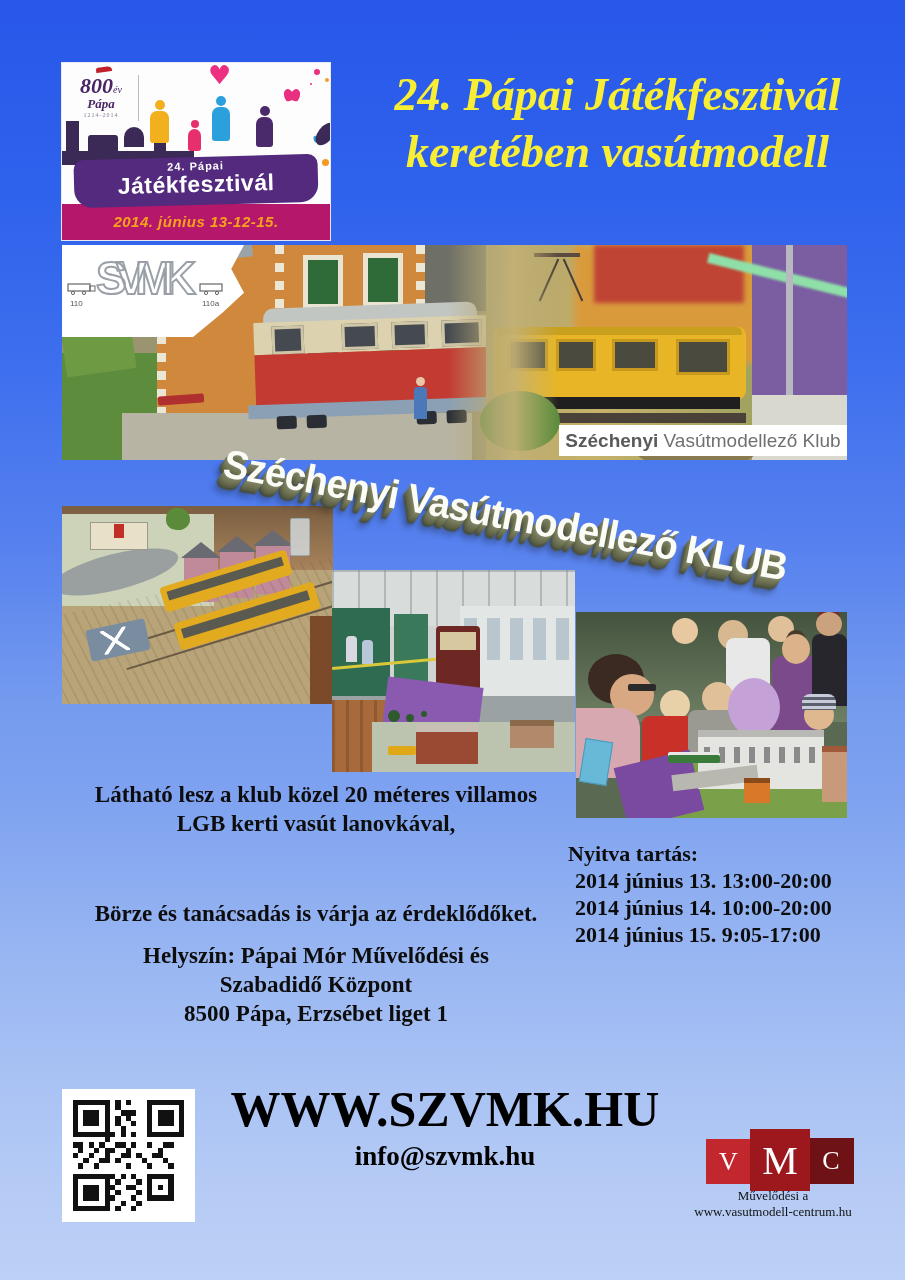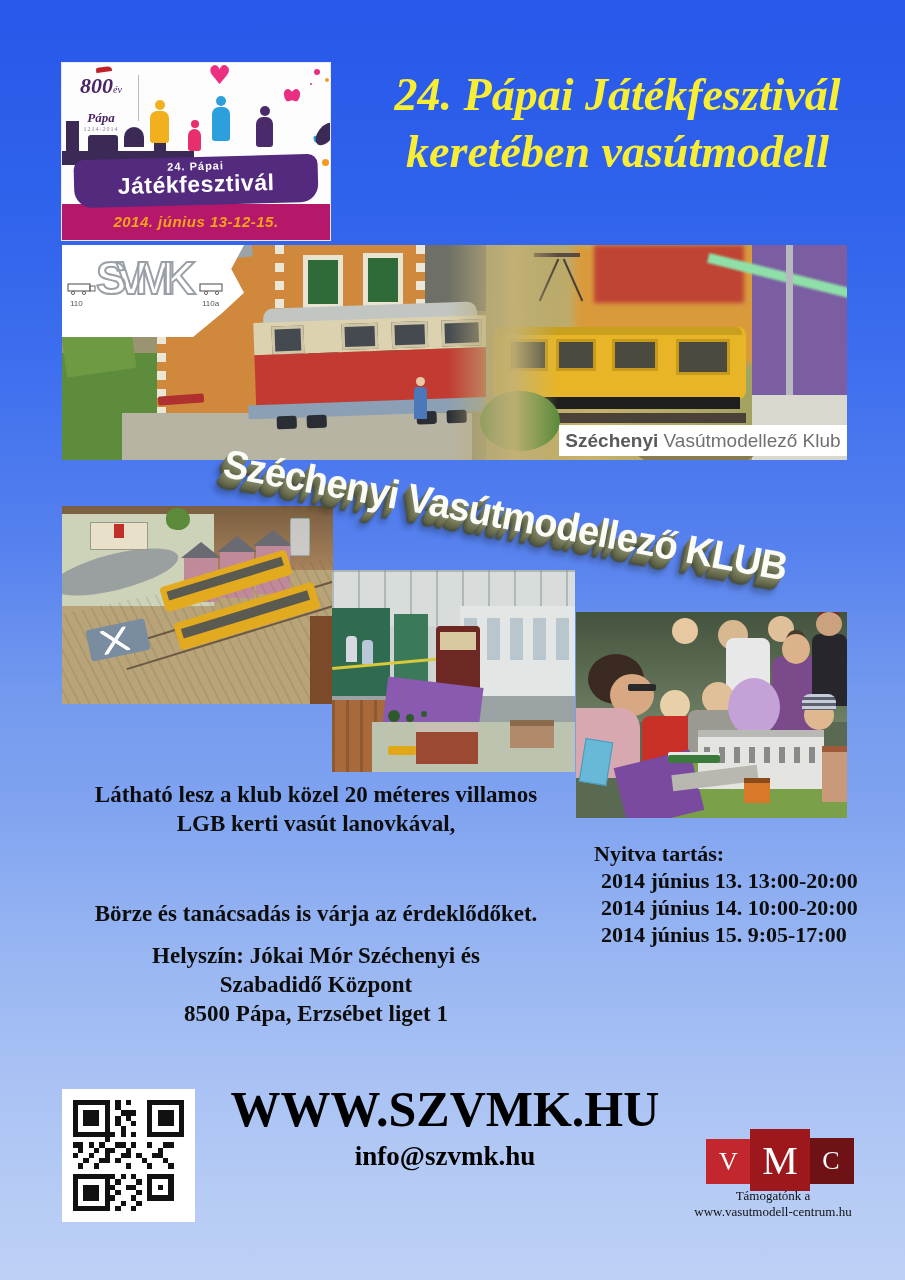--- a/index.html
+++ b/index.html
@@ -13,21 +13,21 @@
   
   .flogo{left:62px;top:63px;width:268px;height:177px;background:#fdfdfd;overflow:hidden;box-shadow:0 0 0 1px #e8e8f4;}
   .fl-strip{left:0;bottom:0;width:100%;height:36px;}
   .fl-date{width:100%;text-align:center;font-family:"Liberation Sans",sans-serif;font-weight:bold;font-style:italic;font-size:15px;line-height:36px;color:#f6a21b;letter-spacing:.5px;}
   .fl-banner{left:12px;top:94px;width:244px;height:48px;background:#532a7d;border-radius:10px 10px 18px 18px;transform:rotate(-1.5deg);z-index:3;text-align:center;color:#fff;font-family:"Liberation Sans",sans-serif;}
   .fl-banner-small{display:block;font-size:11px;font-weight:bold;margin-top:3px;letter-spacing:1px;}
   .fl-banner-big{display:block;font-size:23px;font-weight:bold;letter-spacing:.5px;margin-top:-1px;}
   .fl-800{left:8px;top:12px;width:62px;text-align:center;color:#4a2464;line-height:1;}
   .fl-800-num{font-size:22px;font-style:italic;font-weight:bold;}
   .fl-800-ev{font-size:10px;font-style:italic;}
-  .fl-800-city{display:block;font-size:13px;font-style:italic;font-weight:bold;margin-top:14px;}
+  .fl-800-city{display:block;font-size:13px;font-style:italic;font-weight:bold;margin-top:0;}
   .fl-800-years{display:block;font-size:6px;color:#8a7a96;margin-top:2px;letter-spacing:1px;}
   .fl-bird{left:34px;top:4px;width:16px;height:5px;background:#c0202a;border-radius:3px 6px 1px 1px;transform:rotate(-8deg);}
   .fl-divider{left:76px;top:12px;width:1px;height:46px;background:#bbb;}
   .fl-sky{background:#3a2a55;}
   .person{border-radius:7px 7px 3px 3px;}
   .person .head{position:absolute;left:50%;top:-11px;transform:translateX(-50%);width:10px;height:10px;border-radius:50%;background:inherit;}
   .bfly{width:16px;height:12px;}
   .bfly i{position:absolute;width:9px;height:12px;border-radius:60% 60% 40% 40%;background:#e82f80;}
   .bfly i:first-child{left:0;transform:rotate(-18deg);}
   .bfly i:last-child{right:0;transform:rotate(18deg);}
@@ -84,21 +84,21 @@
   .pB-drape,.pC-drape{background:#8a5ab0;}
   .pC-drape{background:#7a4aa0;}
   .headc{border-radius:50%;}
   .pC-bldg{background:#e4e4e0;}
   .pC-win{background-image:repeating-linear-gradient(90deg,#8a8a8a 0 6px,rgba(0,0,0,0) 6px 15px);}
 
   
   .p1{left:60px;top:780px;width:512px;text-align:center;font-weight:bold;font-size:23px;line-height:29px;color:#0d0d0d;z-index:5;}
   .p2{left:60px;top:901px;width:512px;text-align:center;font-weight:bold;font-size:23px;color:#0d0d0d;z-index:5;}
   .loc{left:60px;top:941px;width:512px;text-align:center;font-weight:bold;font-size:23px;line-height:29px;color:#0d0d0d;z-index:5;}
-  .hours{left:594px;top:840px;width:300px;font-weight:bold;font-size:22px;line-height:27px;color:#0d0d0d;z-index:5;}
+  .hours{left:568px;top:840px;width:300px;font-weight:bold;font-size:22px;line-height:27px;color:#0d0d0d;z-index:5;}
   .hours .hline{padding-left:7px;}
   .free{left:578px;top:960px;width:268px;text-align:center;font-weight:bold;font-size:27px;color:#e01318;z-index:5;}
 
   
   .qr{left:62px;top:1089px;width:133px;height:133px;background:#fff;z-index:5;}
   .website{left:165px;top:1080px;width:560px;text-align:center;font-weight:bold;font-size:50px;color:#000;z-index:5;}
   .email{left:165px;top:1141px;width:560px;text-align:center;font-weight:bold;font-size:27px;color:#000;z-index:5;}
   .vmc{left:702px;top:1126px;width:145px;height:64px;z-index:5;}
   .vmc-sq{position:absolute;display:flex;align-items:center;justify-content:center;color:#fff;font-family:"Liberation Serif",serif;}
   .vmc-v{left:4px;top:13px;width:45px;height:45px;background:#c1272d;font-size:26px;}
@@ -340,21 +340,21 @@
     <div class="abs" style="left:168px;top:166px;width:26px;height:20px;background:#d87828;border-top:5px solid #8a4a1a;"></div>
     <div class="abs" style="left:246px;top:134px;width:25px;height:50px;background:#c89a7a;border-top:6px solid #a05a3a;"></div>
   </div>
 
   <div class="abs p1">
     <div>Látható lesz a klub közel 20 méteres villamos</div>
     <div>LGB kerti vasút lanovkával,</div>
   </div>
   <div class="abs p2">Börze és tanácsadás is várja az érdeklődőket.</div>
   <div class="abs loc">
-    <div>Helyszín: Jókai Mór Széchenyi és</div>
+    <div>Helyszín: Pápai Mór Művelődési és</div>
     <div>Szabadidő Központ</div>
     <div>8500 Pápa, Erzsébet liget 1</div>
   </div>
 
   <div class="abs hours">
     <div>Nyitva tartás:</div>
     <div class="hline">2014 június 13. 13:00-20:00</div>
     <div class="hline">2014 június 14. 10:00-20:00</div>
     <div class="hline">2014 június 15. 9:05-17:00</div>
   </div>
@@ -442,17 +442,17 @@
   </div>
   <div class="abs website">WWW.SZVMK.HU</div>
   <div class="abs email">info@szvmk.hu</div>
 
   <div class="abs vmc">
     <div class="vmc-sq vmc-v">V</div>
     <div class="vmc-sq vmc-m">M</div>
     <div class="vmc-sq vmc-c">C</div>
   </div>
   <div class="abs sponsor">
-    <div>Támogatónk a</div>
+    <div>Művelődési a</div>
     <div>www.vasutmodell-centrum.hu</div>
   </div>
 
 </div>
 
 </body></html>

